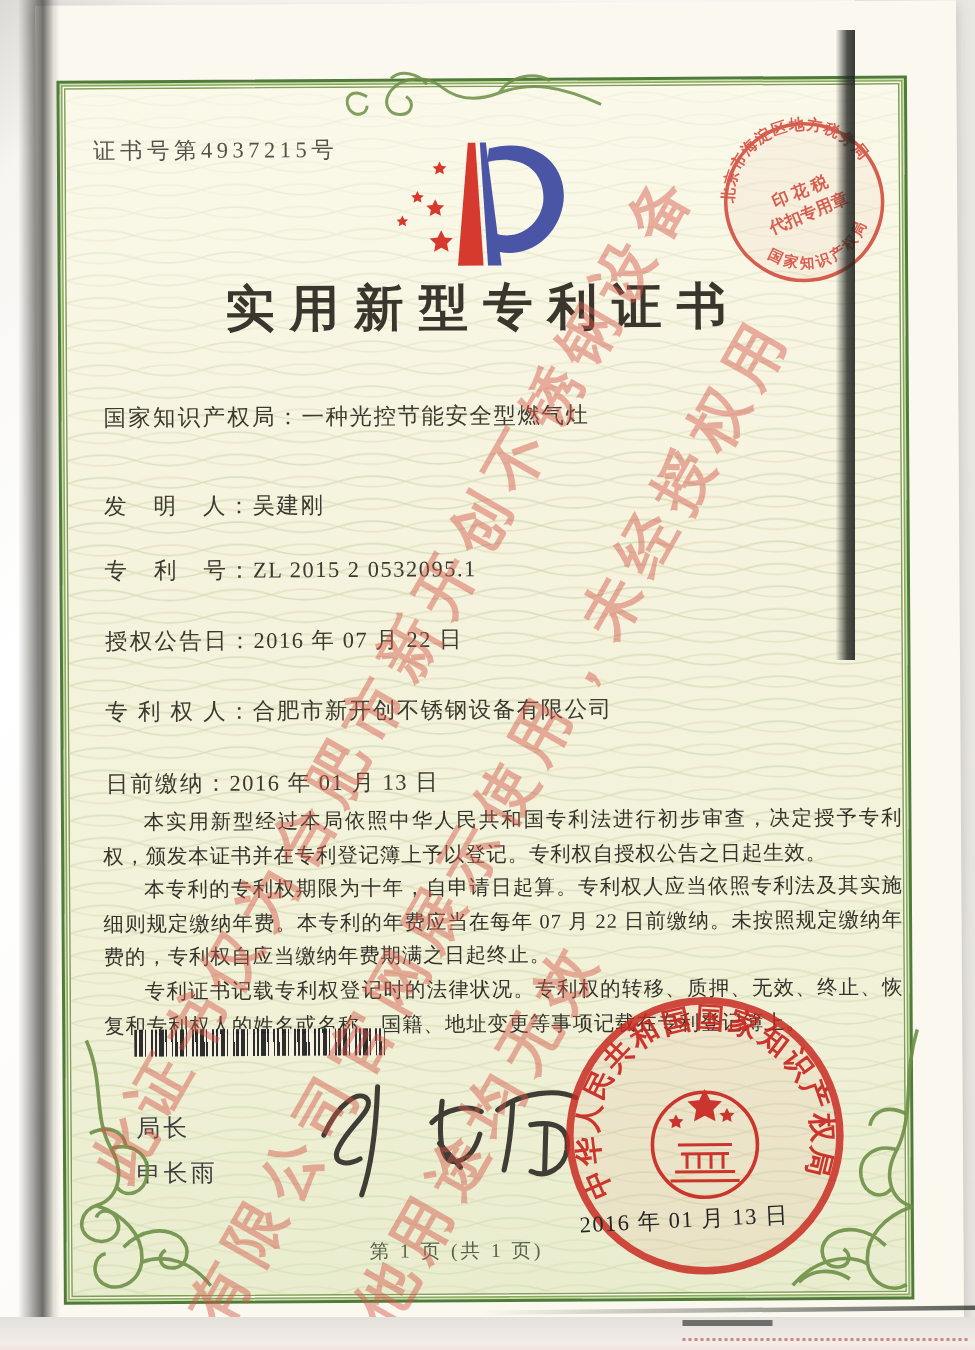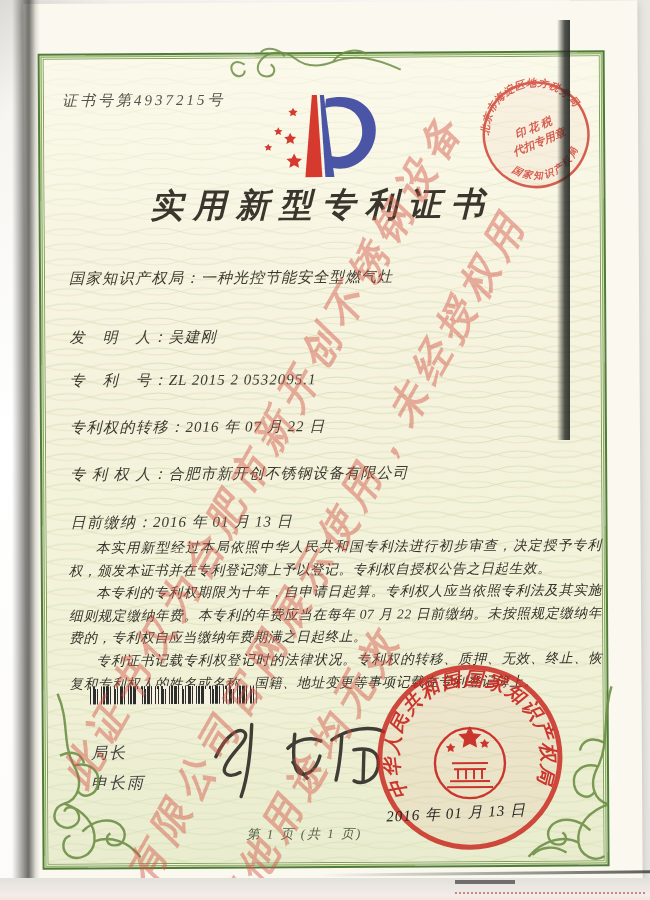--- a/index.html
+++ b/index.html
@@ -2,21 +2,21 @@
 <html><head>
 <meta charset="utf-8">
 <style>
   html,body{margin:0;padding:0;}
   body{
     width:650px;height:900px;overflow:hidden;position:relative;
     font-family:"Liberation Serif","DejaVu Serif",serif;
     background:#e9e7e2;
   }
   .photo{position:absolute;inset:0;width:570px;height:900px;
-    background:linear-gradient(135deg,#dcdad6 0%,#f6f5f1 8%,#ffffff 30%,#fbfaf7 70%,#efede8 100%);font-style:italic;}
+    background:linear-gradient(135deg,#dcdad6 0%,#f6f5f1 8%,#ffffff 30%,#fbfaf7 70%,#efede8 100%);}
   .left-shadow{position:absolute;left:12px;top:0;width:28px;height:886px;
     background:linear-gradient(90deg,rgba(90,88,84,0) 0%,rgba(60,58,54,.55) 45%,rgba(40,40,38,.65) 60%,rgba(120,118,112,.2) 85%,rgba(0,0,0,0) 100%);}
   .right-shadow{position:absolute;right:0;top:20px;width:13px;height:420px;
     background:linear-gradient(90deg,rgba(0,0,0,0),rgba(35,38,34,.8) 60%,rgba(35,38,34,.9));}
   .bottom-area{position:absolute;left:0;top:878px;width:650px;height:22px;
     background:linear-gradient(180deg,#e3e1db, #f3ece9 80%, #f6e3de);}
   .bottom-edge-line{position:absolute;left:320px;top:872px;width:330px;height:3px;
     background:linear-gradient(90deg,rgba(40,45,40,0),rgba(40,45,40,.75));transform:rotate(-.6deg);}
   .scan-marks{position:absolute;left:455px;top:884px;width:190px;height:8px;
     border-bottom:2px dotted rgba(170,60,50,.7);opacity:.8;}
@@ -122,21 +122,21 @@
             <path d="M31 22 l2.2 4.4 4.8.6-3.5 3.3.9 4.7-4.4-2.3-4.4 2.3.9-4.7-3.5-3.3 4.8-.6z" transform="scale(1.1) translate(-2,40)"></path>
           </g>
         </svg>
 
         <div class="title">实用新型专利证书</div>
 
         <div class="fields">
           <div class="field-row row0"><span class="lbl">国家知识产权局：</span><span>一种光控节能安全型燃气灶</span></div>
           <div class="field-row row1"><span class="lbl">发　明　人：</span><span>吴建刚</span></div>
           <div class="field-row row2"><span class="lbl">专　利　号：</span><span>ZL 2015 2 0532095.1</span></div>
-          <div class="field-row row3"><span class="lbl">专利权的转移：</span><span>2016 年 07 月 22 日</span></div>
+          <div class="field-row row3"><span class="lbl">授权公告日：</span><span>2016 年 07 月 22 日</span></div>
           <div class="field-row row4"><span class="lbl">专 利 权 人：</span><span>合肥市新开创不锈钢设备有限公司</span></div>
           <div class="field-row row5"><span class="lbl">日前缴纳：</span><span>2016 年 01 月 13 日</span></div>
         </div>
 
         <div class="body-text">
           <p>本实用新型经过本局依照中华人民共和国专利法进行初步审查，决定授予专利权，颁发本证书并在专利登记簿上予以登记。专利权自授权公告之日起生效。</p>
           <p>本专利的专利权期限为十年，自申请日起算。专利权人应当依照专利法及其实施细则规定缴纳年费。本专利的年费应当在每年 07 月 22 日前缴纳。未按照规定缴纳年费的，专利权自应当缴纳年费期满之日起终止。</p>
           <p>专利证书记载专利权登记时的法律状况。专利权的转移、质押、无效、终止、恢复和专利权人的姓名或名称、国籍、地址变更等事项记载在专利登记簿上。</p>
         </div>
 

